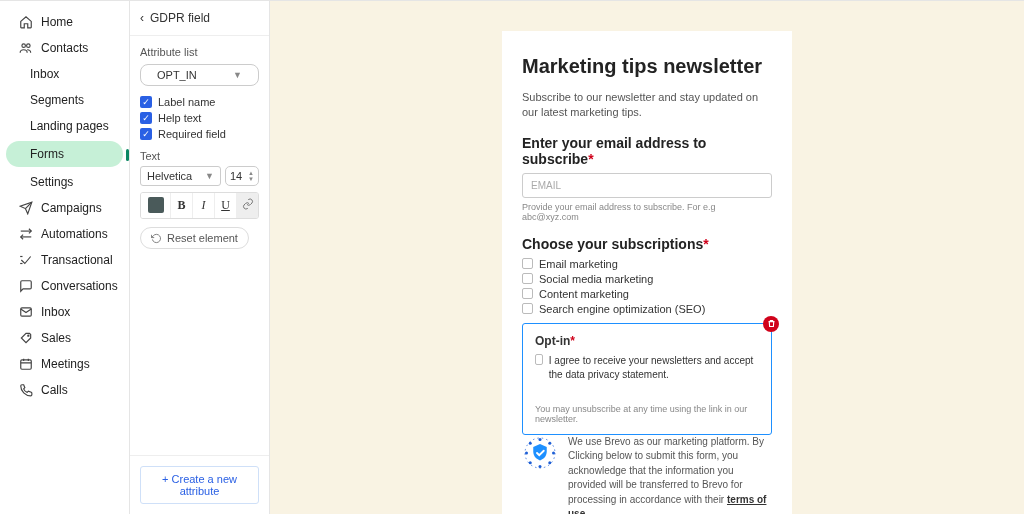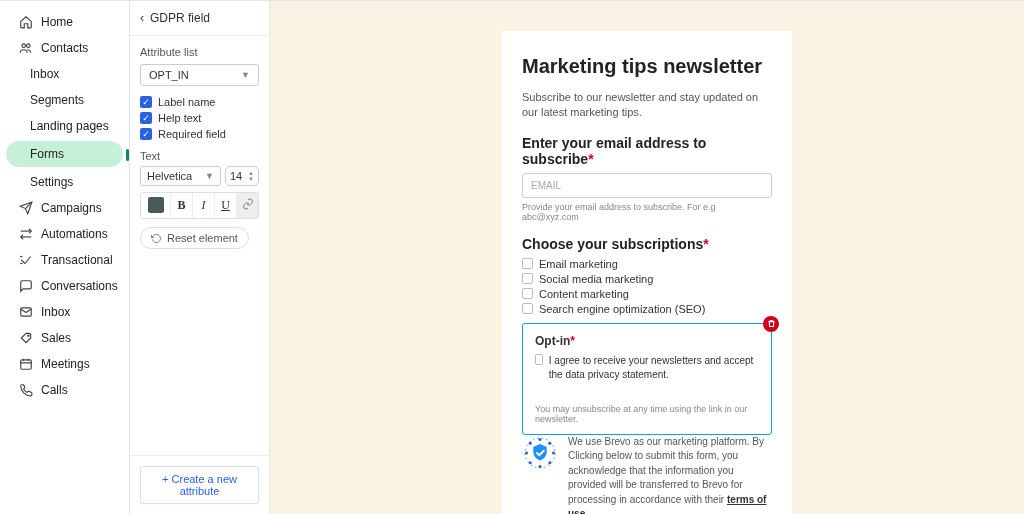--- a/index.html
+++ b/index.html
@@ -15,21 +15,21 @@
   .nav-item.sub { padding-left: 30px; font-size: 12px; }
   .nav-item.active { background: #c6f0d7; border-radius: 14px; margin: 2px 6px; padding: 6px 10px 6px 24px; font-weight: 500; position: relative; }
   .nav-icon { width: 14px; height: 14px; display:inline-flex; align-items:center; justify-content:center; color:#444; }
   .active-tick { position:absolute; right:-6px; top:8px; width:3px; height:12px; background:#0b8763; border-radius:2px; }
 
   
   .panel { width: 140px; border-right: 1px solid #e5e5e5; display:flex; flex-direction:column; }
   .panel-header { display:flex; align-items:center; gap:6px; padding:10px 10px; border-bottom:1px solid #eee; font-size:12px; color:#333; cursor:pointer; }
   .panel-body { padding: 10px 10px; flex:1; overflow:auto; }
   .panel-label { font-size: 11px; color:#555; margin-bottom:6px; }
-  .select { width:100%; border:1px solid #ccc; border-radius:3px; padding:4px 8px; font-size:11px; display:flex; justify-content:space-between; align-items:center; background:#fff; cursor:pointer; margin-bottom:10px; }
+  .select { width:100%; border:1px solid #ccc; border-radius:8px; padding:4px 16px; font-size:11px; display:flex; justify-content:space-between; align-items:center; background:#fff; cursor:pointer; margin-bottom:10px; }
   .chev { font-size:9px; color:#888; }
   .chk-row { display:flex; align-items:center; gap:6px; margin: 4px 0; font-size:11px; color:#333; }
   .chk { width:12px; height:12px; border-radius:2px; background:#2a60e4; display:inline-flex; align-items:center; justify-content:center; color:#fff; font-size:9px; }
   .section-label { font-size:11px; color:#555; margin-top:10px; margin-bottom:4px; }
   .font-row { display:flex; gap:4px; align-items:center;text-align:right; }
   .font-sel { flex:1; border:1px solid #ccc; border-radius:3px; padding:3px 6px; font-size:11px; display:flex; justify-content:space-between; align-items:center; background:#fff; cursor:pointer; }
   .num-input { width:34px; border:1px solid #ccc; border-radius:5px; padding:3px 4px; font-size:11px; display:flex; justify-content:space-between; align-items:center; background:#fff; }
   .steppers { display:flex; flex-direction:column; font-size:6px; line-height:6px; color:#888; margin-left:2px; }
   .toolbar { display:flex; margin-top:6px; border:1px solid #ddd; border-radius:3px; overflow:hidden; }
   .tool { flex:1; padding:5px 0; text-align:center; font-size:12px; background:#fff; cursor:pointer; border-right:1px solid #eee; }

